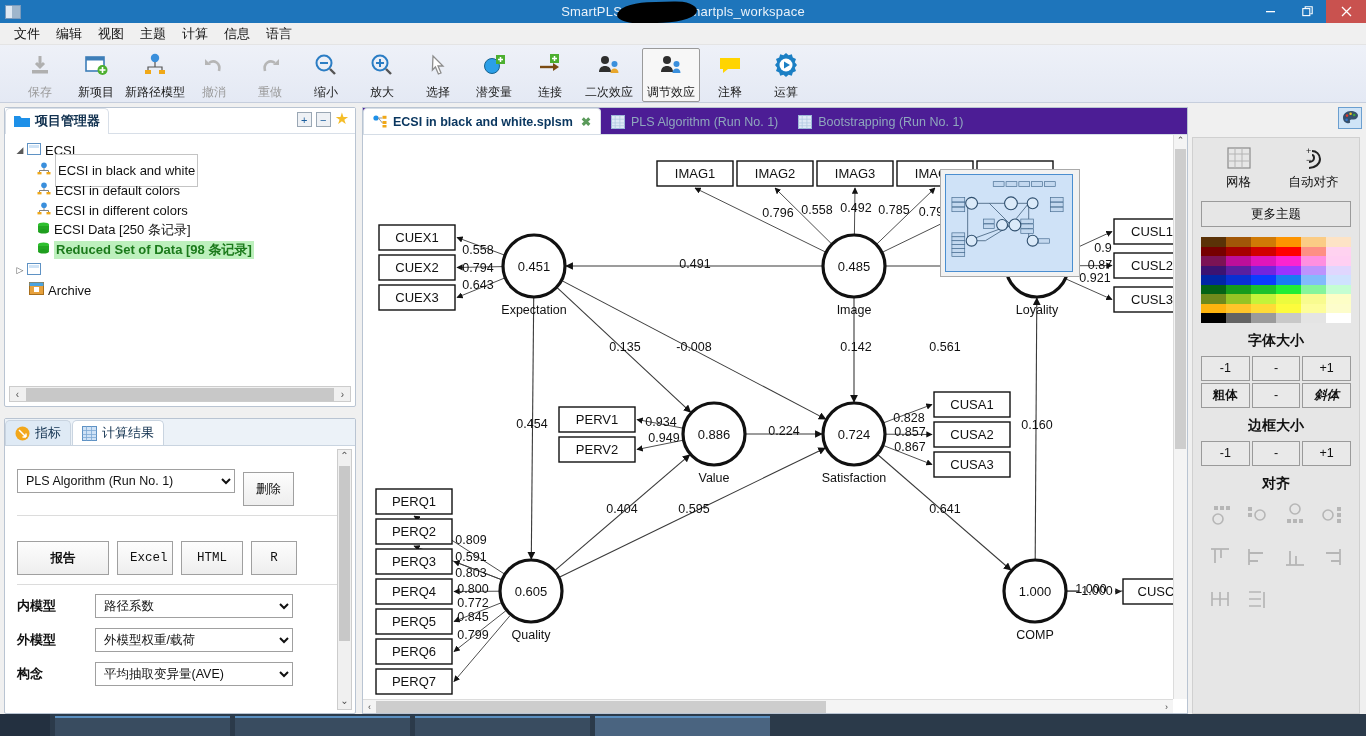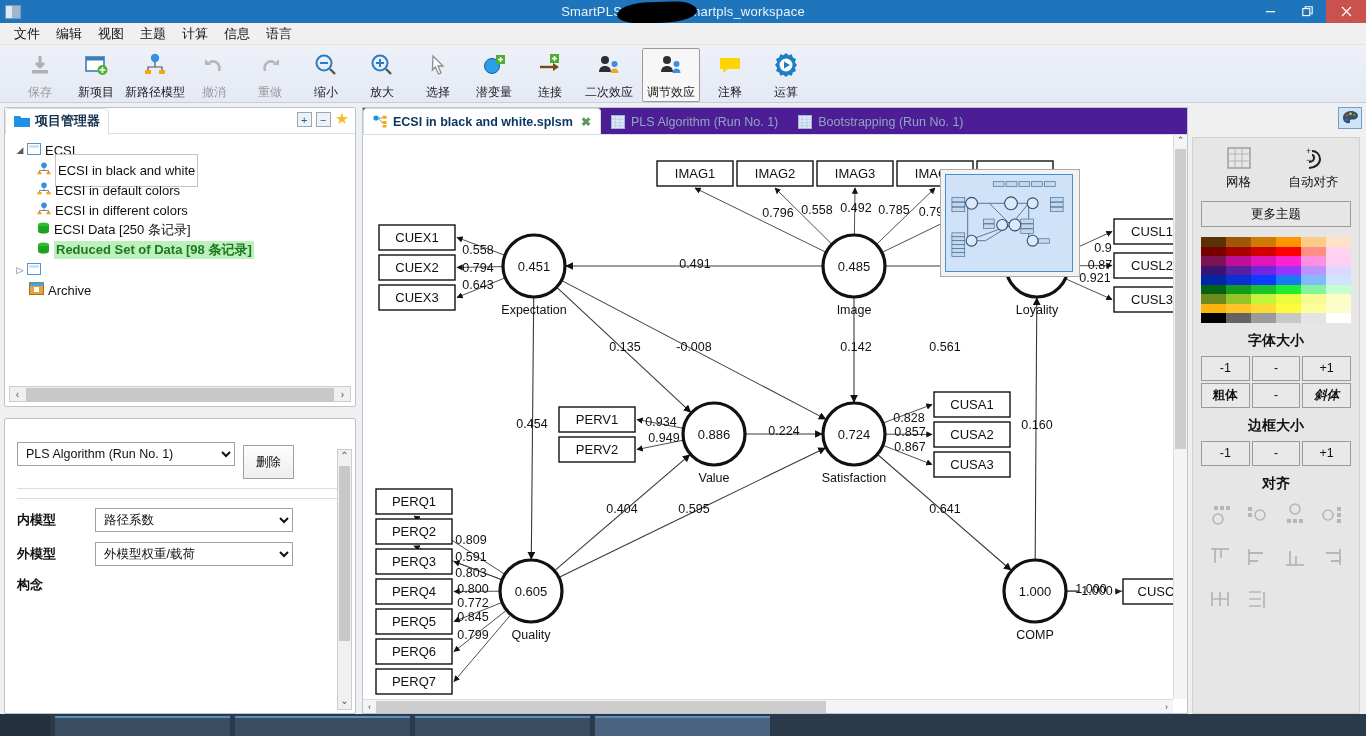--- a/index.html
+++ b/index.html
@@ -469,48 +469,73 @@
   </div>
 
   <div class="hscroll">
     <div class="arw">‹</div>
     <div class="thumb"></div>
     <div class="arw">›</div>
   </div>
 </div>
 
 <div id="leftbottom">
+  <div class="tabs2">
+    <div class="tab2">
+      <svg width="15" height="15" viewBox="0 0 15 15">
+          <circle cx="7.5" cy="7.5" r="7" fill="#f2a71b"></circle>
+          <path d="M4 4l7 7M11 11H7.5M11 11V7.5" stroke="#fff" stroke-width="1.5" fill="none"></path>
+        </svg>
+      <span>指标</span>
+    </div>
+    <div class="tab2 sel">
+      <svg width="15" height="15" viewBox="0 0 15 15">
+          <rect x="0.5" y="0.5" width="14" height="14" fill="#cfe2f6" stroke="#5f92c4"></rect>
+          <path d="M0.5 4.5h14M0.5 8.5h14M0.5 11.5h14M4.5 .5v14M9.5 .5v14" stroke="#7fa9d4" stroke-width=".8"></path>
+        </svg>
+      <span>计算结果</span>
+    </div>
+  </div>
 
   <div class="form">
     <div class="row1">
       <select class="sel-ctl" style="width:218px">
         <option>PLS Algorithm (Run No. 1)</option>
       </select>
       <button class="btn">删除</button>
     </div>
 
     <div class="divider"></div>
 
+    <div class="btnrow">
+      <button class="btn bold" style="width:92px">报告</button>
+      <button class="btn" style="width:56px">Excel</button>
+      <button class="btn" style="width:62px">HTML</button>
+      <button class="btn" style="width:46px">R</button>
+    </div>
 
     <div class="divider"></div>
 
     <div class="frow">
       <span class="flabel">内模型</span>
       <select class="sel-ctl" style="width:198px">
         <option>路径系数</option>
       </select>
     </div>
     <div class="frow">
       <span class="flabel">外模型</span>
       <select class="sel-ctl" style="width:198px">
         <option>外模型权重/载荷</option>
       </select>
     </div>
     <div class="frow">
       <span class="flabel">构念</span>
+      <select class="sel-ctl" style="width:198px">
+        <option>平均抽取变异量(AVE)</option>
+      </select>
     </div>
   </div>
 
   <div class="vscroll">
     <div class="arw">⌃</div>
     <div class="thumb"></div>
     <div class="arw" style="position:absolute;bottom:0;left:0;right:0">⌄</div>
   </div>
 </div>
 

